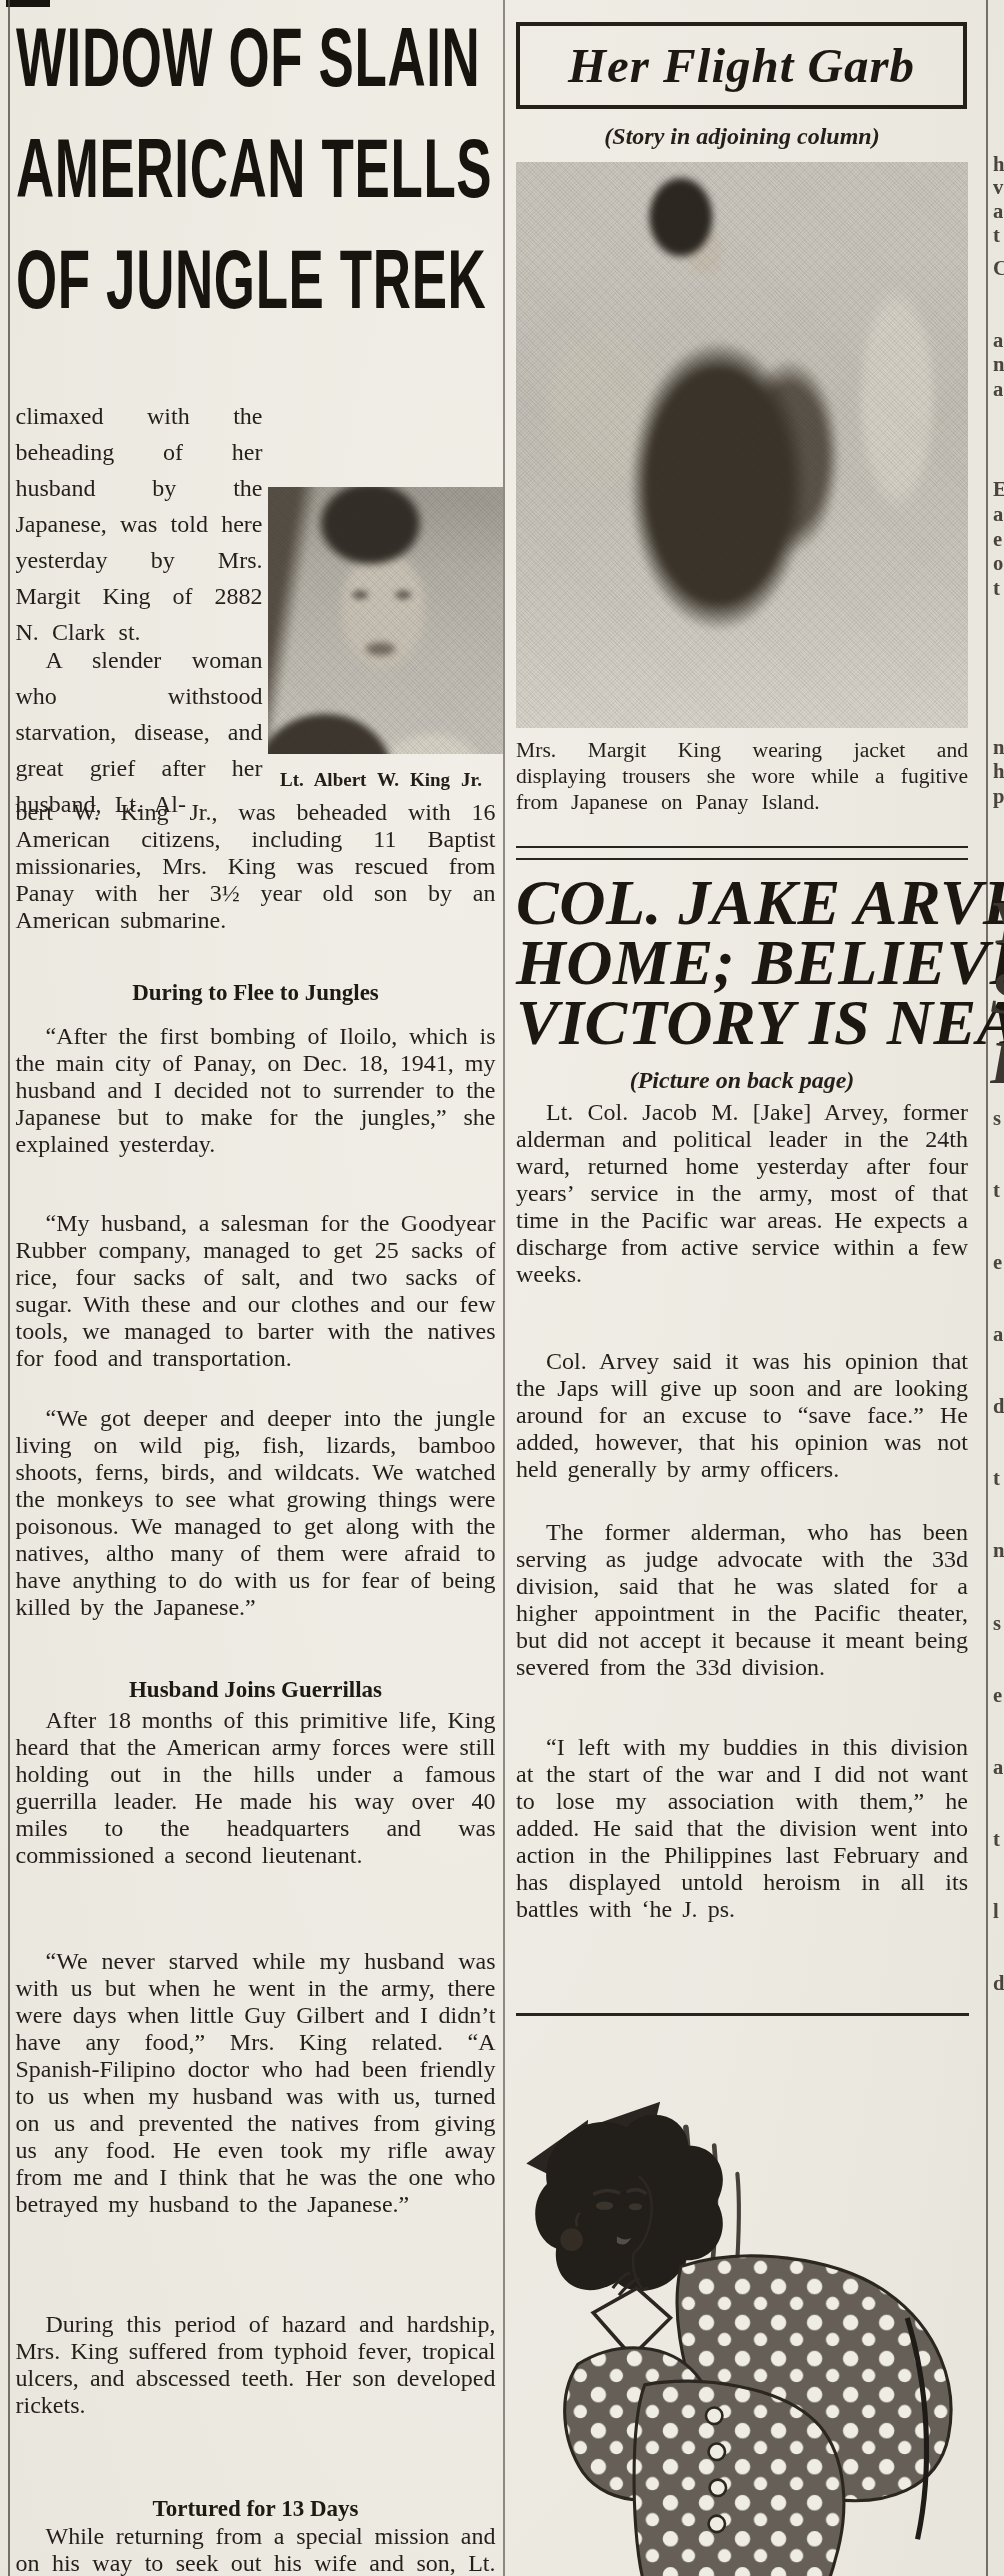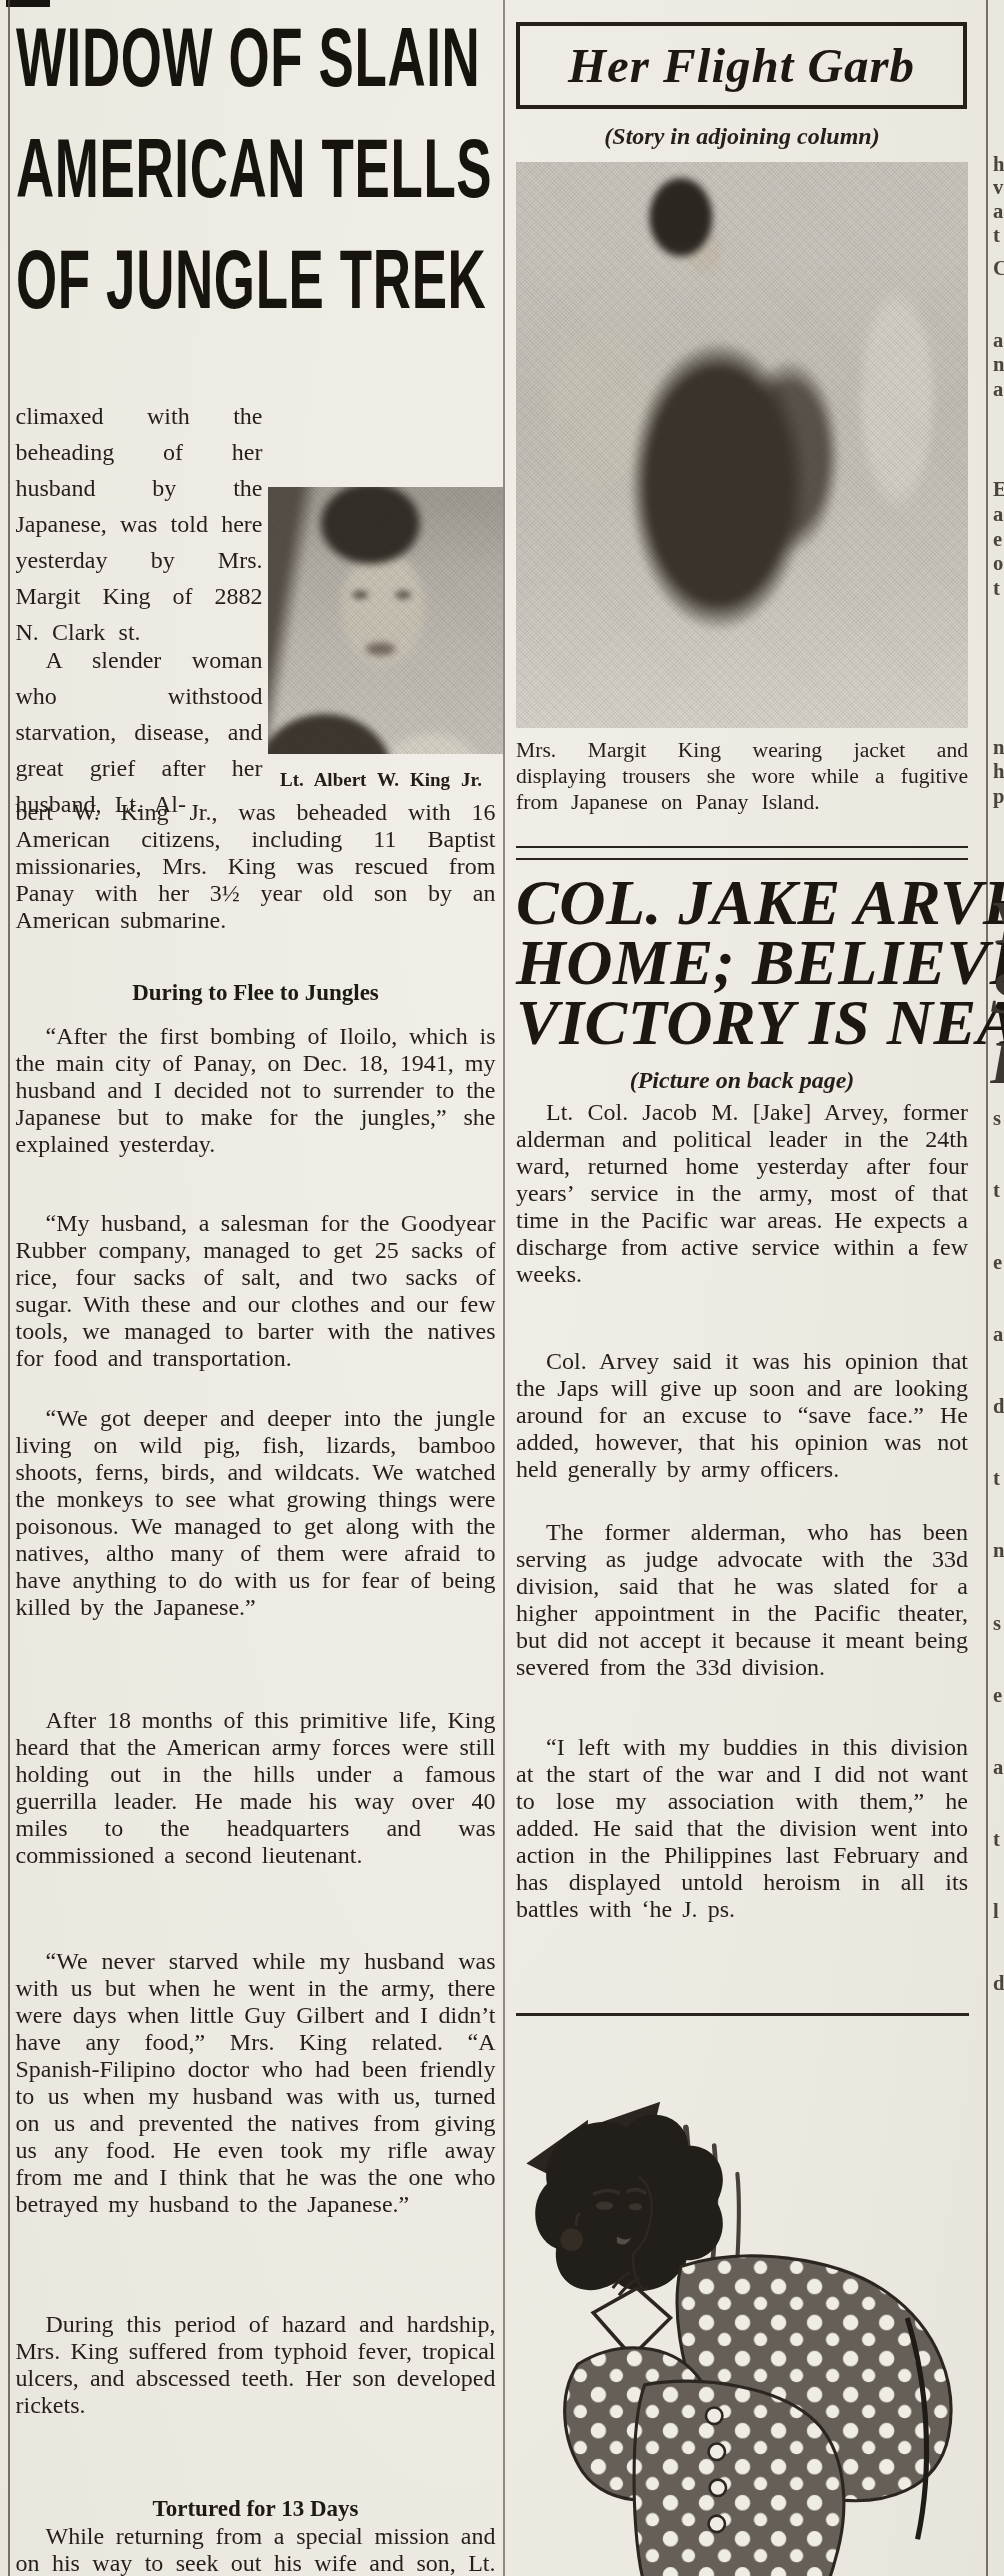--- a/index.html
+++ b/index.html
@@ -82,20 +82,21 @@
   </div>
   <div class="pcaption" style="left:260px;top:768px;width:242px;">Lt. Albert W. King Jr.</div>
 
   <div class="body-text" style="left:15.5px;top:799px;width:480px;">bert W. King Jr., was beheaded with 16 American citizens, including 11 Baptist missionaries, Mrs. King was rescued from Panay with her 3½ year old son by an American submarine.</div>
 
   <div class="subhead" style="left:15.5px;top:980px;">During to Flee to Jungles</div>
   <div class="body-text indent" style="left:15.5px;top:1011px;width:480px;margin-top:12px;">“After the first bombing of Iloilo, which is the main city of Panay, on Dec. 18, 1941, my husband and I decided not to surrender to the Japanese but to make for the jungles,” she explained yesterday.</div>
   <div class="body-text indent" style="left:15.5px;top:1181px;width:480px;margin-top:29px;">“My husband, a salesman for the Goodyear Rubber company, managed to get 25 sacks of rice, four sacks of salt, and two sacks of sugar. With these and our clothes and our few tools, we managed to barter with the natives for food and transportation.</div>
   <div class="body-text indent" style="left:15.5px;top:1405px;width:480px;">“We got deeper and deeper into the jungle living on wild pig, fish, lizards, bamboo shoots, ferns, birds, and wildcats. We watched the monkeys to see what growing things were poisonous. We managed to get along with the natives, altho many of them were afraid to have anything to do with us for fear of being killed by the Japanese.”</div>
 
+  <div class="subhead" style="left:15.5px;top:1677px;">Husband Joins Guerrillas</div>
   <div class="body-text indent" style="left:15.5px;top:1707px;width:480px;">After 18 months of this primitive life, King heard that the American army forces were still holding out in the hills under a famous guerrilla leader. He made his way over 40 miles to the headquarters and was commissioned a second lieutenant.</div>
   <div class="body-text indent" style="left:15.5px;top:1948px;width:480px;">“We never starved while my husband was with us but when he went in the army, there were days when little Guy Gilbert and I didn’t have any food,” Mrs. King related. “A Spanish-Filipino doctor who had been friendly to us when my husband was with us, turned on us and prevented the natives from giving us any food. He even took my rifle away from me and I think that he was the one who betrayed my husband to the Japanese.”</div>
   <div class="body-text indent" style="left:15.5px;top:2311px;width:480px;">During this period of hazard and hardship, Mrs. King suffered from typhoid fever, tropical ulcers, and abscessed teeth. Her son developed rickets.</div>
 
   <div class="subhead" style="left:15.5px;top:2496px;">Tortured for 13 Days</div>
   <div class="body-text indent" style="left:15.5px;top:2523px;width:480px;line-height:27px;">While returning from a special mission and on his way to seek out his wife and son, Lt. King was ambushed and captured by the Japanese, his wife learned from natives. He was tortured for 13 days and finally brought to the mission settlement near the village of Topaz in Capiz province where he was beheaded with the others.</div>
 
   <div class="garb-box">
     <span class="garb-title">Her Flight Garb</span>
   </div>

